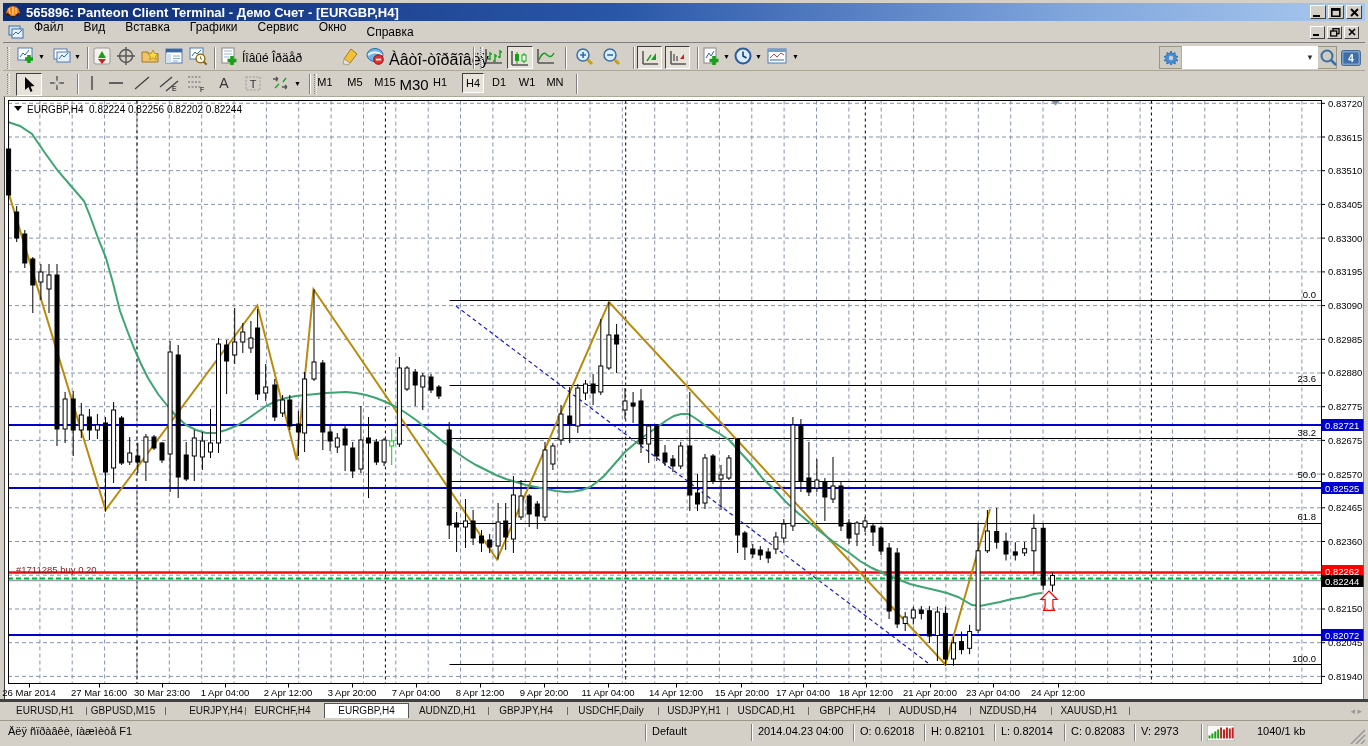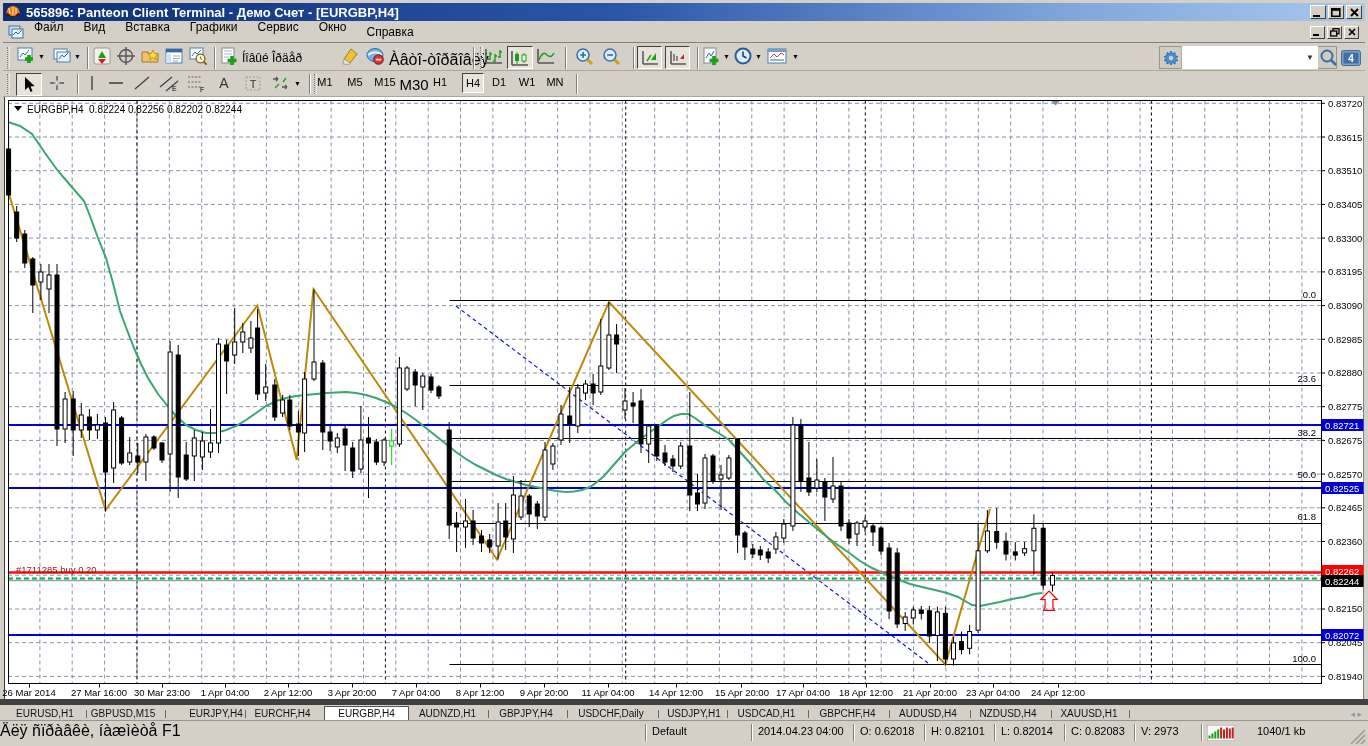--- a/index.html
+++ b/index.html
@@ -704,21 +704,21 @@
       <text x="1325" y="492" font-size="9.5" fill="#fff">0.82525</text>
       <rect x="1321.5" y="629" width="42" height="12" fill="#0000d0"></rect>
       <text x="1325" y="639" font-size="9.5" fill="#fff">0.82072</text>
       <rect x="1321.5" y="565" width="42" height="12" fill="#ff0000"></rect>
       <text x="1325" y="575" font-size="9.5" fill="#fff">0.82262</text>
       <rect x="1321.5" y="575" width="42" height="12" fill="#000"></rect>
       <text x="1325" y="585" font-size="9.5" fill="#fff">0.82244</text>
     </svg>
 </div>
 
-<div class="abs" style="left:0;top:699px;width:1368px;height:17px;background:#d4d0c8;border-top:6px solid #404040;font-size:12px;color:#000">
+<div class="abs" style="left:0;top:699px;width:1368px;height:17px;background:#d4d0c8;border-top:3px solid #404040;font-size:12px;color:#000">
 <div style="position:absolute;left:324px;top:1px;width:85px;height:15px;background:#fff;border:1px solid #555;border-bottom:none"></div>
     <div style="position:absolute;left:45px;top:3px;transform:translateX(-50%);font-size:10px;color:#111;white-space:nowrap">EURUSD,H1</div>
     <div style="position:absolute;left:123px;top:3px;transform:translateX(-50%);font-size:10px;color:#111;white-space:nowrap">GBPUSD,M15</div>
     <div style="position:absolute;left:216px;top:3px;transform:translateX(-50%);font-size:10px;color:#111;white-space:nowrap">EURJPY,H4</div>
     <div style="position:absolute;left:282.5px;top:3px;transform:translateX(-50%);font-size:10px;color:#111;white-space:nowrap">EURCHF,H4</div>
     <div style="position:absolute;left:366.5px;top:3px;transform:translateX(-50%);font-size:10px;color:#111;white-space:nowrap">EURGBP,H4</div>
     <div style="position:absolute;left:447.5px;top:3px;transform:translateX(-50%);font-size:10px;color:#111;white-space:nowrap">AUDNZD,H1</div>
     <div style="position:absolute;left:526px;top:3px;transform:translateX(-50%);font-size:10px;color:#111;white-space:nowrap">GBPJPY,H4</div>
     <div style="position:absolute;left:611px;top:3px;transform:translateX(-50%);font-size:10px;color:#111;white-space:nowrap">USDCHF,Daily</div>
     <div style="position:absolute;left:694px;top:3px;transform:translateX(-50%);font-size:10px;color:#111;white-space:nowrap">USDJPY,H1</div>
@@ -736,21 +736,21 @@
     <div style="position:absolute;left:726.5px;top:5px;width:1px;height:8px;background:#666"></div>
     <div style="position:absolute;left:808px;top:5px;width:1px;height:8px;background:#666"></div>
     <div style="position:absolute;left:889px;top:5px;width:1px;height:8px;background:#666"></div>
     <div style="position:absolute;left:970px;top:5px;width:1px;height:8px;background:#666"></div>
     <div style="position:absolute;left:1050.5px;top:5px;width:1px;height:8px;background:#666"></div>
     <div style="position:absolute;left:1129px;top:5px;width:1px;height:8px;background:#666"></div>
     <div style="position:absolute;right:6px;top:4px;font-size:9px;color:#999">◂ ▸</div>
 </div>
 
 <div class="abs" style="left:0;top:720px;width:1368px;height:21px;background:#d4d0c8;border-top:1px solid #9a968a;font-size:12px;color:#000;display:flex;align-items:center">
-<span style="font-size:16px">Äëÿ ñïðàâêè, íàæìèòå F1</span>
+<span style="margin-left:8px;font-size:11px">Äëÿ ñïðàâêè, íàæìèòå F1</span>
     <div style="position:absolute;left:645px;top:3px;height:17px;border-left:1px solid #808080;border-right:1px solid #fff"></div>
     <span style="position:absolute;left:652px;font-size:11px">Default</span>
     <div style="position:absolute;left:751px;top:3px;height:17px;border-left:1px solid #808080;border-right:1px solid #fff"></div>
     <span style="position:absolute;left:758px;font-size:11px">2014.04.23 04:00</span>
     <div style="position:absolute;left:853px;top:3px;height:17px;border-left:1px solid #808080;border-right:1px solid #fff"></div>
     <span style="position:absolute;left:860px;font-size:11px">O: 0.62018</span>
     <div style="position:absolute;left:924px;top:3px;height:17px;border-left:1px solid #808080;border-right:1px solid #fff"></div>
     <span style="position:absolute;left:931px;font-size:11px">H: 0.82101</span>
     <div style="position:absolute;left:994px;top:3px;height:17px;border-left:1px solid #808080;border-right:1px solid #fff"></div>
     <span style="position:absolute;left:1001px;font-size:11px">L: 0.82014</span>

